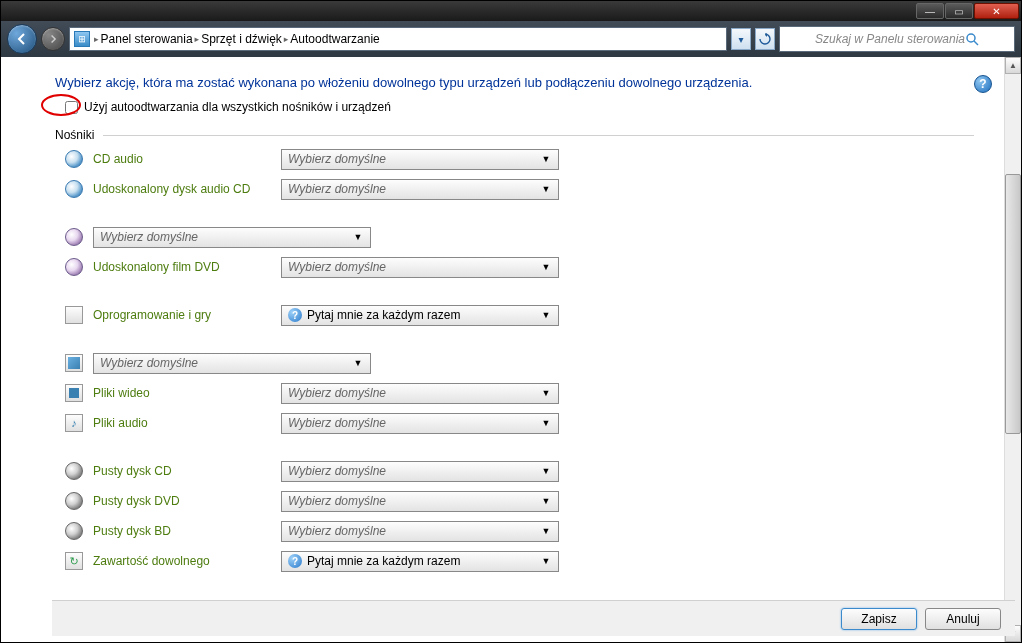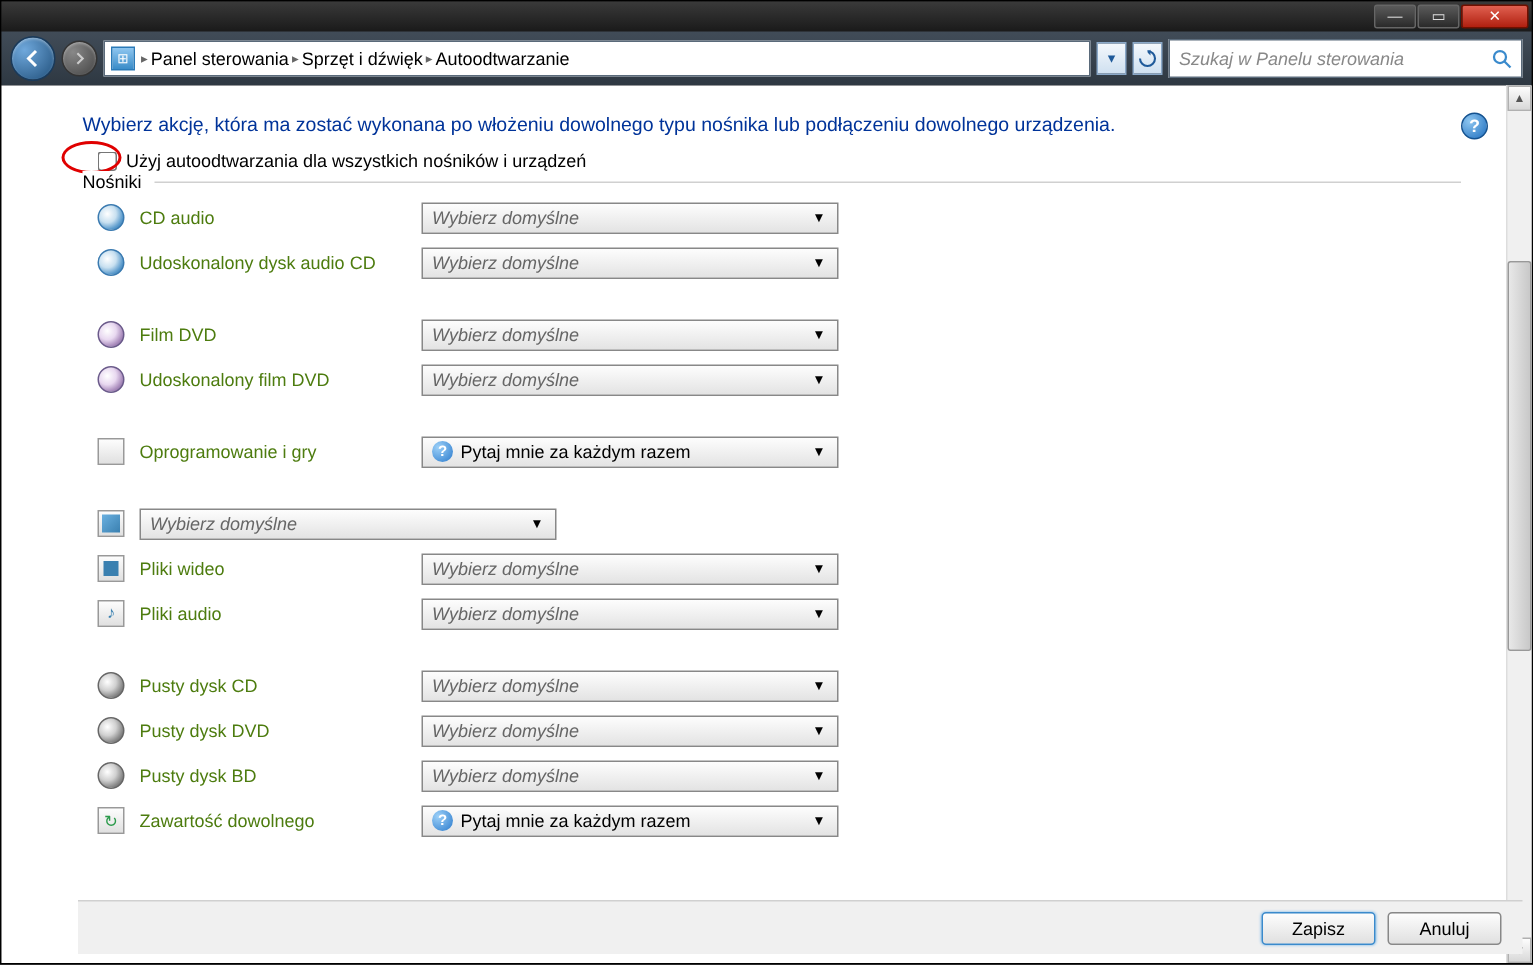--- a/index.html
+++ b/index.html
@@ -109,21 +109,21 @@
   .search-bar {
     width: 236px;
     height: 24px;
     background: #fff;
     border: 1px solid #5a6a7a;
     display: flex;
     align-items: center;
     padding: 12px 6px;
     color: #888;
     font-style: italic;
-    justify-content: space-between;
+    justify-content: center;
   }
   .content-wrap {
     background: #fff;
     height: calc(100% - 56px);
     display: flex;
   }
   .content {
     flex: 1;
     padding: 18px 30px 0 54px;
     position: relative;
@@ -146,20 +146,21 @@
   }
   .heading {
     color: #003399;
     font-size: 13px;
     margin-bottom: 10px;
   }
   .checkbox-row {
     display: flex;
     align-items: center;
     gap: 6px;
+    margin-bottom: 14px;
     margin-left: 10px;
     position: relative;
   }
   .red-highlight {
     position: absolute;
     left: -24px;
     top: -6px;
     width: 40px;
     height: 22px;
     border: 2px solid #e00000;
@@ -354,21 +355,21 @@
       <svg width="14" height="14" viewBox="0 0 14 14">
           <circle cx="6" cy="6" r="4" stroke="#3a8acc" stroke-width="1.5" fill="none"></circle>
           <line x1="9" y1="9" x2="13" y2="13" stroke="#3a8acc" stroke-width="1.5"></line>
         </svg>
     </div>
   </div>
 
   <div class="content-wrap">
     <div class="content">
       <div class="help-icon">?</div>
-      <div class="heading">Wybierz akcję, która ma zostać wykonana po włożeniu dowolnego typu nośnika lub podłączeniu dowolnego urządzenia.</div>
+      <div class="heading">Wybierz akcję, która ma zostać wykonana po włożeniu dowolnego typu urządzeń lub podłączeniu dowolnego urządzenia.</div>
       <div class="checkbox-row">
         <div class="red-highlight"></div>
         <input type="checkbox" style="">
         <label>Użyj autoodtwarzania dla wszystkich nośników i urządzeń</label>
       </div>
       <div class="group-label"><span>Nośniki</span></div>
       <div class="rows" id="rows">
           <div class="row">
             <span class="media-icon icon-disc"></span>
             <span class="row-label">CD audio</span>
@@ -380,21 +381,20 @@
           <div class="row gap-after">
             <span class="media-icon icon-disc"></span>
             <span class="row-label">Udoskonalony dysk audio CD</span>
             <div class="combo">
               <span>Wybierz domyślne</span>
               <span class="arrow">▼</span>
             </div>
           </div>
           <div class="row">
             <span class="media-icon icon-dvd"></span>
-            <span class="row-label">Film DVD</span>
             <div class="combo">
               <span>Wybierz domyślne</span>
               <span class="arrow">▼</span>
             </div>
           </div>
           <div class="row gap-after">
             <span class="media-icon icon-dvd"></span>
             <span class="row-label">Udoskonalony film DVD</span>
             <div class="combo">
               <span>Wybierz domyślne</span>

